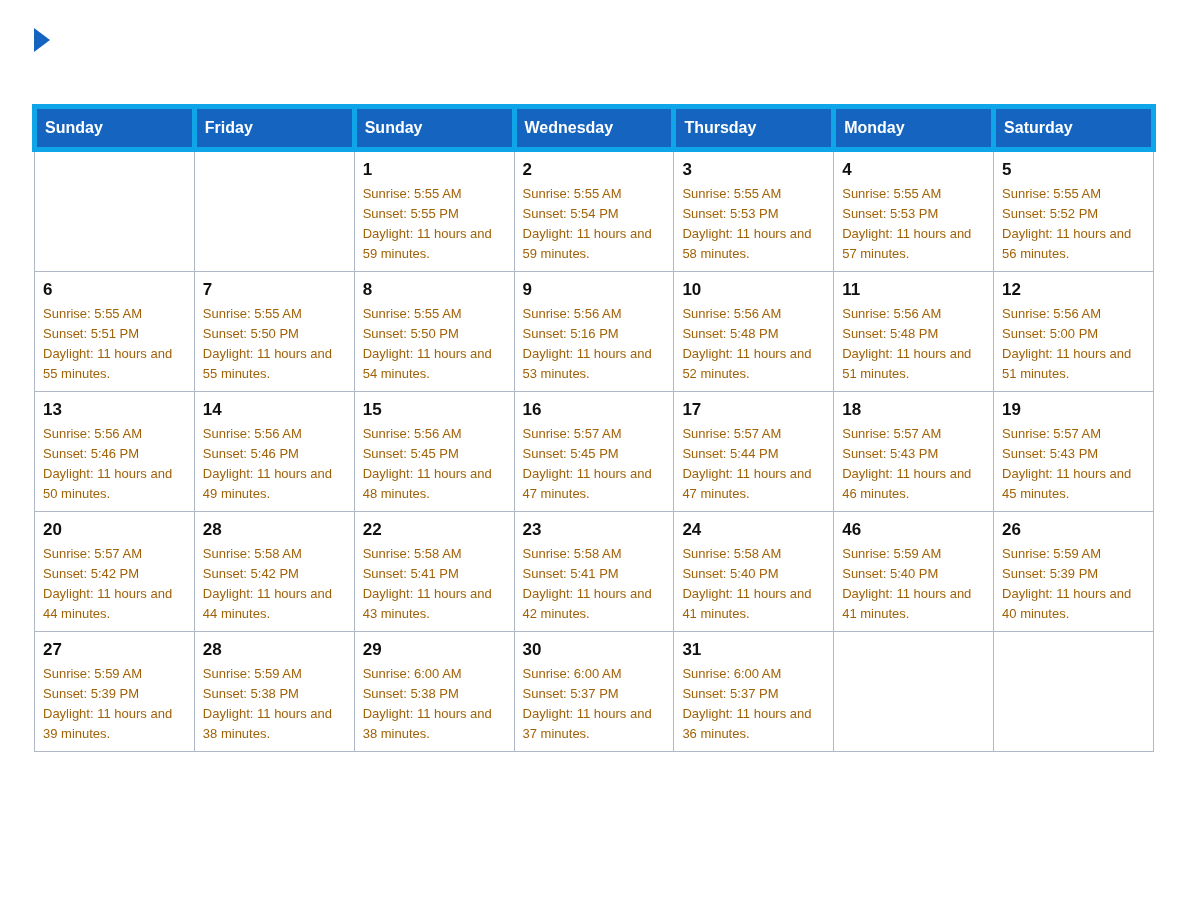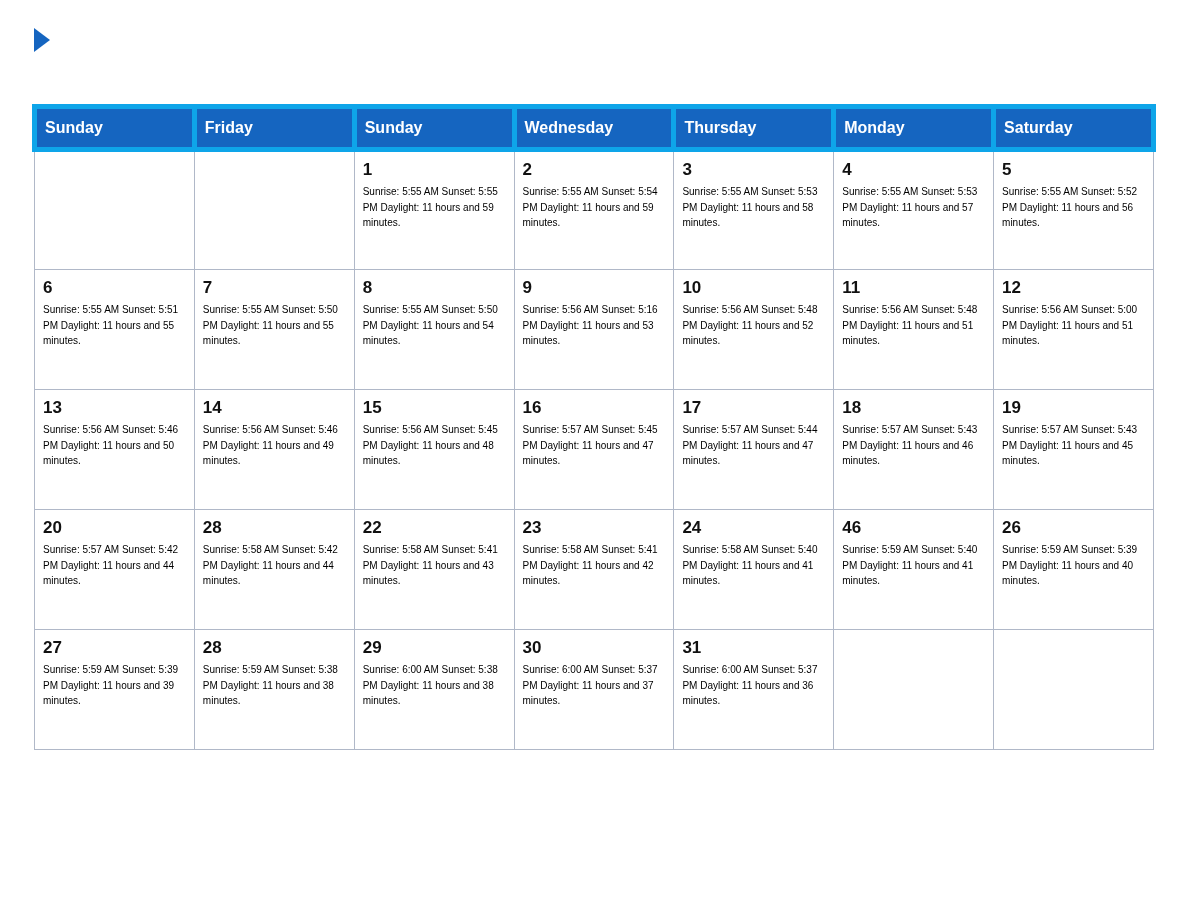--- a/index.html
+++ b/index.html
@@ -60,22 +60,22 @@
       height: 120px;
     }
     .day-num {
       font-size: 17px;
       font-weight: bold;
       color: #111;
       display: block;
       margin-bottom: 4px;
     }
     .day-info {
-      font-size: 10px;
-      color: #000000;
+      font-size: 13px;
+      color: #a16207;
       line-height: 1.55;
     }
     .empty-cell {
       background: #fff;
     }
     .logo-row {
       display: flex;
       align-items: center;
     }
     .logo-text-general {

